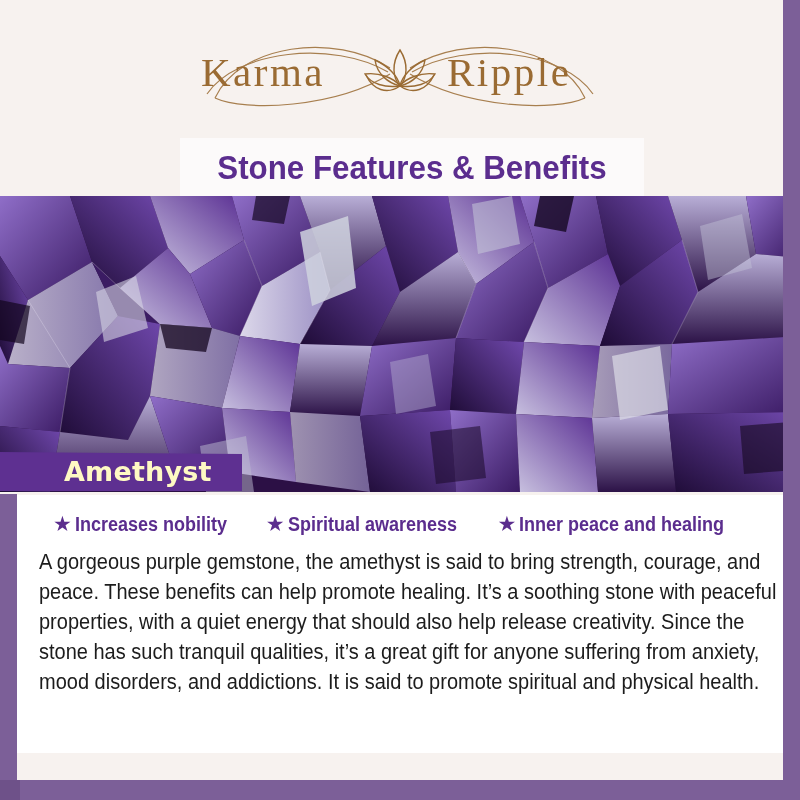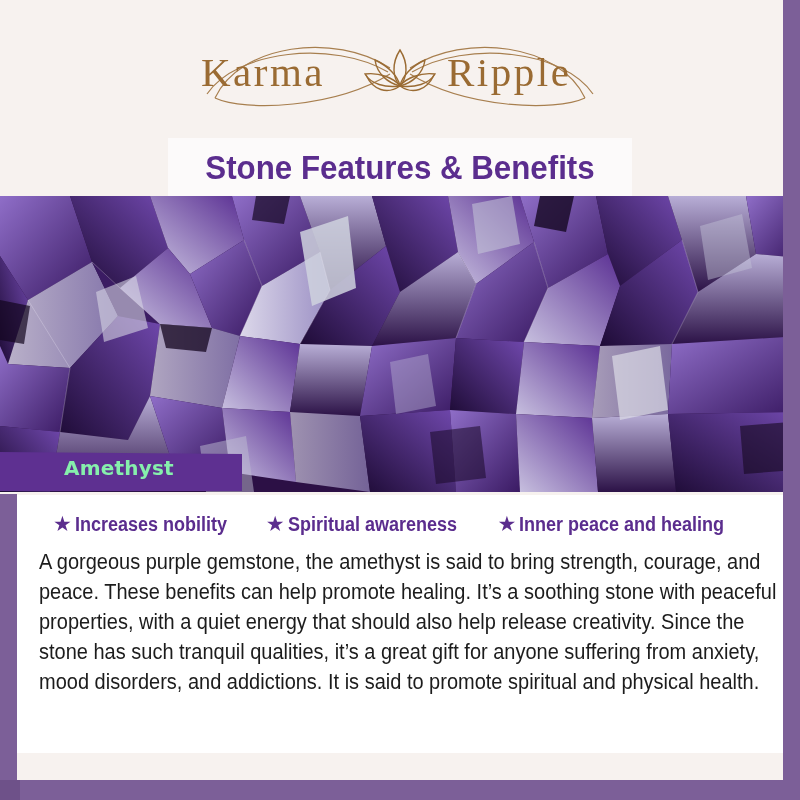--- a/index.html
+++ b/index.html
@@ -95,21 +95,21 @@
     color: #9a6b33;
     white-space: nowrap;
     line-height: 1;
   }
   .logo-text.left  { left: 16px; }
   .logo-text.right { left: 262px; }
 
   
   .title-band {
     position: absolute;
-    left: 168px;
+    left: 180px;
     top: 138px;
     width: 464px;
     height: 58px;
     background: #fcfafa;
     z-index: 3;
   }
   .title-text {
     position: absolute;
     left: 0;
     top: 0;
@@ -151,22 +151,22 @@
     background: #5e3091;
     z-index: 4;
     clip-path: polygon(0 0, 100% 2px, 100% 100%, 0 100%);
   }
   .stone-banner-label {
     position: absolute;
     left: 64px;
     top: 4px;
     font-family: "DejaVu Sans", sans-serif;
     font-weight: bold;
-    font-size: 20px;
-    color: #86efac;
+    font-size: 27px;
+    color: #fef9c3;
     letter-spacing: 0.2px;
     white-space: nowrap;
   }
 
   
   .content-card {
     position: absolute;
     left: 17px;
     top: 495px;
     width: 766px;

